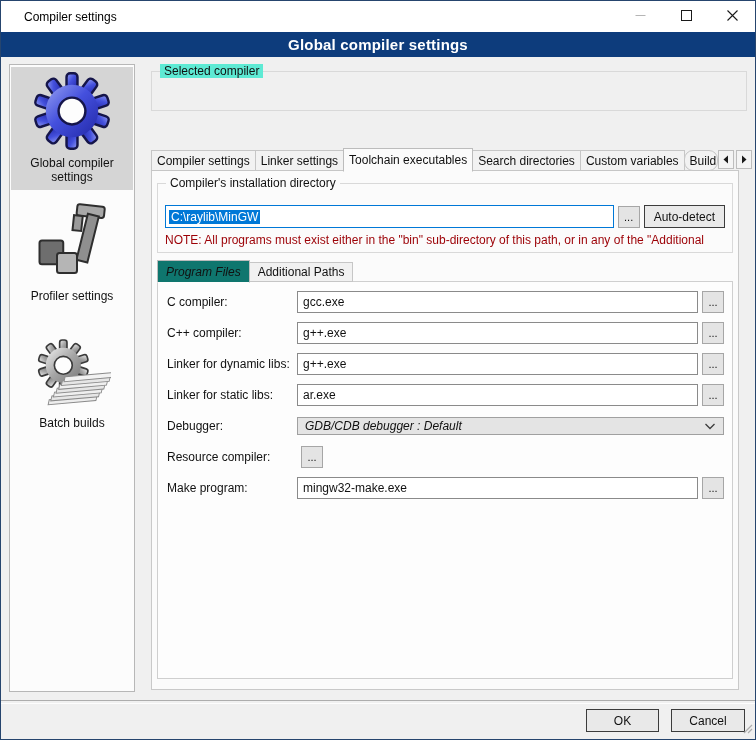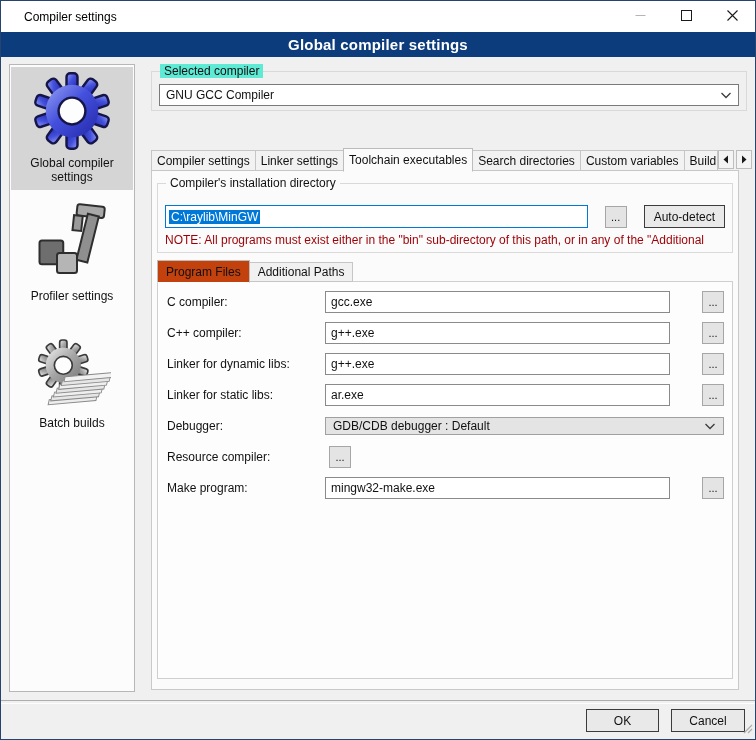--- a/index.html
+++ b/index.html
@@ -44,53 +44,53 @@
   .b-copy,.b-rename,.b-delete{width:73px;}
   .b-reset{width:86px;margin-left:28px !important;}
   
   .tabs{position:absolute;left:150px;top:146px;width:596px;height:24px;display:flex;
     align-items:flex-end;z-index:3;}
   .tab{height:21px;box-sizing:border-box;border:1px solid #c6c6c6;background:#f2f2f2;
     display:flex;align-items:center;padding:0 5px;margin-left:-1px;white-space:nowrap;}
   .tab:first-child{margin-left:0;}
   .tab.active{height:24px;background:#fbfbfb;border-color:#bcbcbc;border-bottom-color:#fbfbfb;
     margin-bottom:-1px;z-index:4;}
-  .tab-build{width:34px;overflow:hidden;padding-right:8px;flex:none;}
+  .tab-build{width:34px;overflow:hidden;padding-right:8px;flex:none;border-radius:9px;}
   .tab-arrows{margin-left:auto;display:flex;gap:2px;margin-bottom:2px;}
   .arrow-btn{width:16px;height:19px;border:1px solid #bdbdbd;background:#f4f4f4;box-sizing:border-box;
     display:flex;align-items:center;justify-content:center;}
   
   .page{position:absolute;left:150px;top:169px;width:588px;height:520px;background:#fbfbfb;
     border:1px solid #c9c9c9;box-sizing:border-box;z-index:1;}
   .g2{left:156px;top:182px;width:576px;height:70px;z-index:2;}
   .g2 .legend{background:#fbfbfb;}
-  .dir-row{position:absolute;left:7px;top:21px;right:7px;height:23px;display:flex;align-items:center;gap:13px;}
+  .dir-row{position:absolute;left:7px;top:21px;right:7px;height:23px;display:flex;align-items:center;}
   .dir-input{flex:1;height:23px;border:1px solid #0078d7;background:#fff;display:flex;
     align-items:center;padding:0 3px;box-sizing:border-box;min-width:0;}
   .dir-sel{background:#0078d7;color:#fff;padding:0 2px;white-space:nowrap;}
   .auto-btn{margin-left:4px;padding:0 9px;}
   .note{position:absolute;left:7px;top:49px;right:3px;color:#9c0006;white-space:nowrap;
     overflow:hidden;}
   
   .subtabs{position:absolute;left:156px;top:258px;height:23px;display:flex;align-items:flex-end;z-index:3;}
   .subtab{height:20px;box-sizing:border-box;border:1px solid #c6c6c6;background:#f1f1f1;
     display:flex;align-items:center;padding:0 8px;margin-left:-1px;white-space:nowrap;}
   .subtab:first-child{margin-left:0;}
-  .subtab.active{height:23px;background:#c2410c;border-color:#bcbcbc;border-bottom-color:#fdfdfd;
-    margin-bottom:-1px;z-index:4;}
+  .subtab.active{height:23px;background:#0f766e;border-color:#bcbcbc;border-bottom-color:#fdfdfd;
+    margin-bottom:-1px;z-index:4;font-style:italic;}
   .panel{position:absolute;left:156px;top:280px;width:576px;height:398px;background:#fdfdfd;
     border:1px solid #cfcfcf;box-sizing:border-box;z-index:2;}
   
-  .frow{position:absolute;left:166px;width:557px;height:22px;display:flex;align-items:center;z-index:5;gap:28px;}
+  .frow{position:absolute;left:166px;width:557px;height:22px;display:flex;align-items:center;z-index:5;}
   .flabel{width:130px;flex:none;}
   .finput{flex:1;height:22px;border:1px solid #8a8a8a;background:#fff;padding:0 5px;
     box-sizing:border-box;font-family:"Liberation Sans",sans-serif;font-size:12px;color:#111;min-width:0;outline:none;}
   .fbrowse{margin-left:4px;height:22px;}
   .fselect{flex:1;height:16px;border:1px solid #a0a0a0;background:#e4e4e4;display:flex;
-    align-items:center;padding:8px 7px;box-sizing:border-box;}
+    align-items:center;padding:8px 7px;box-sizing:border-box;font-style:italic;}
   .fselect .chev{margin-left:auto;}
   
   .divider{position:absolute;left:0;right:0;top:699px;height:2px;border-top:1px solid #adadad;
     border-bottom:1px solid #fdfdfd;}
   .ok-btn{position:absolute;left:585px;top:708px;width:73px;}
   .cancel-btn{position:absolute;left:670px;top:708px;width:74px;}
   .grip{position:absolute;right:2px;bottom:2px;}
 </style>
 </head>
 <body>
@@ -205,28 +205,20 @@
             <rect x="9" y="3" width="40" height="4" fill="#f2f2f2" stroke="#8a8a8a" stroke-width="0.8" transform="skewX(-18)"></rect>
           </g>
         </svg>
       </span>
       <span class="side-label">Batch builds</span>
     </div>
   </div>
 
   <div class="group g1">
     <span class="legend">Selected compiler</span>
-    <div class="combo">
-      <span>GNU GCC Compiler</span>
-      <span class="chev">
-        <svg width="12" height="7" viewBox="0 0 12 7">
-            <polyline points="1.5,1 6,5.5 10.5,1" fill="none" stroke="#3c3c3c" stroke-width="1.3"></polyline>
-          </svg>
-      </span>
-    </div>
   </div>
 
 
   <div class="tabs">
     <div class="tab">
         <span>Compiler settings</span>
       </div>
     <div class="tab">
         <span>Linker settings</span>
       </div>

